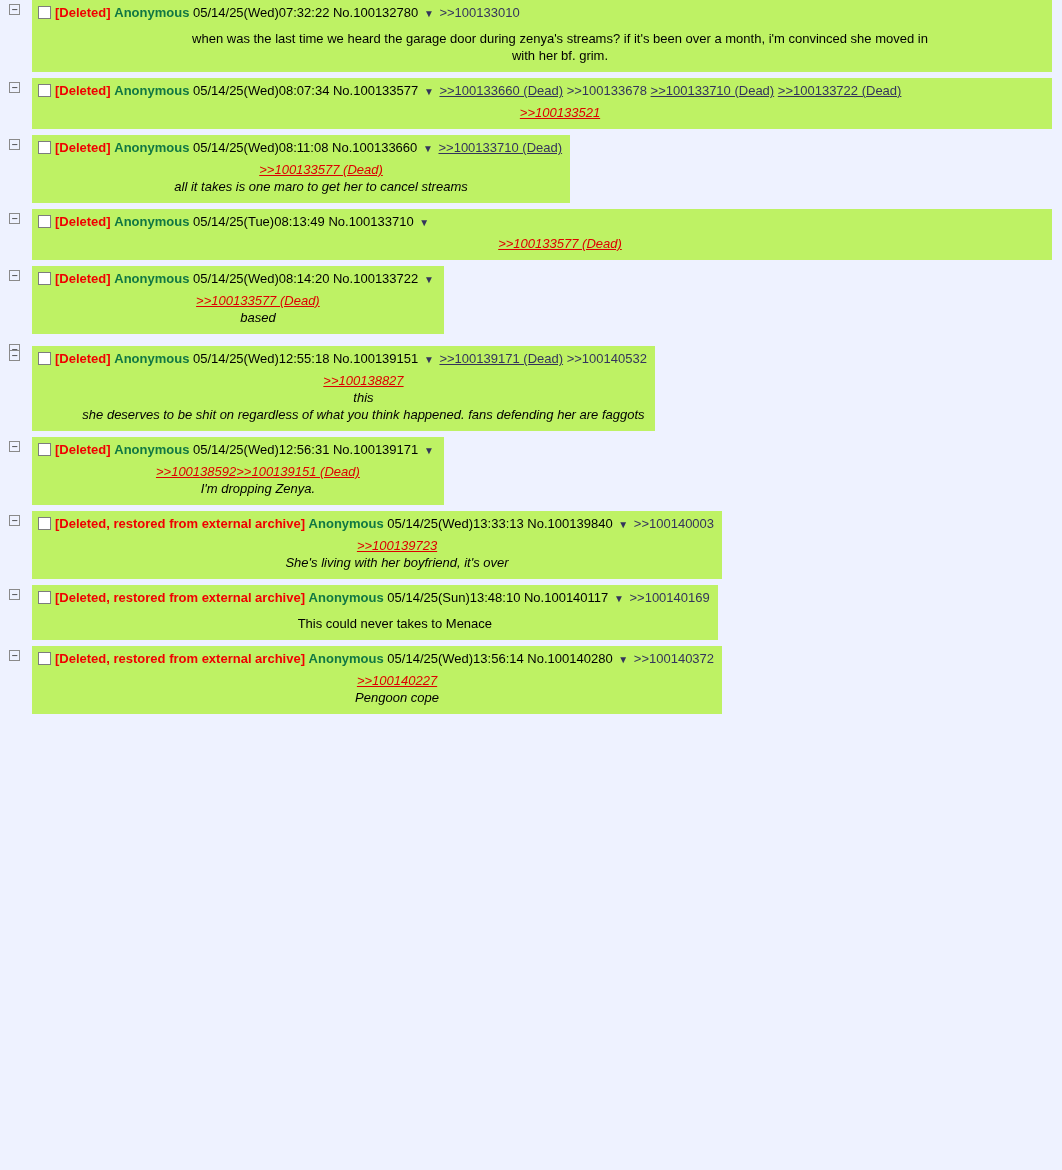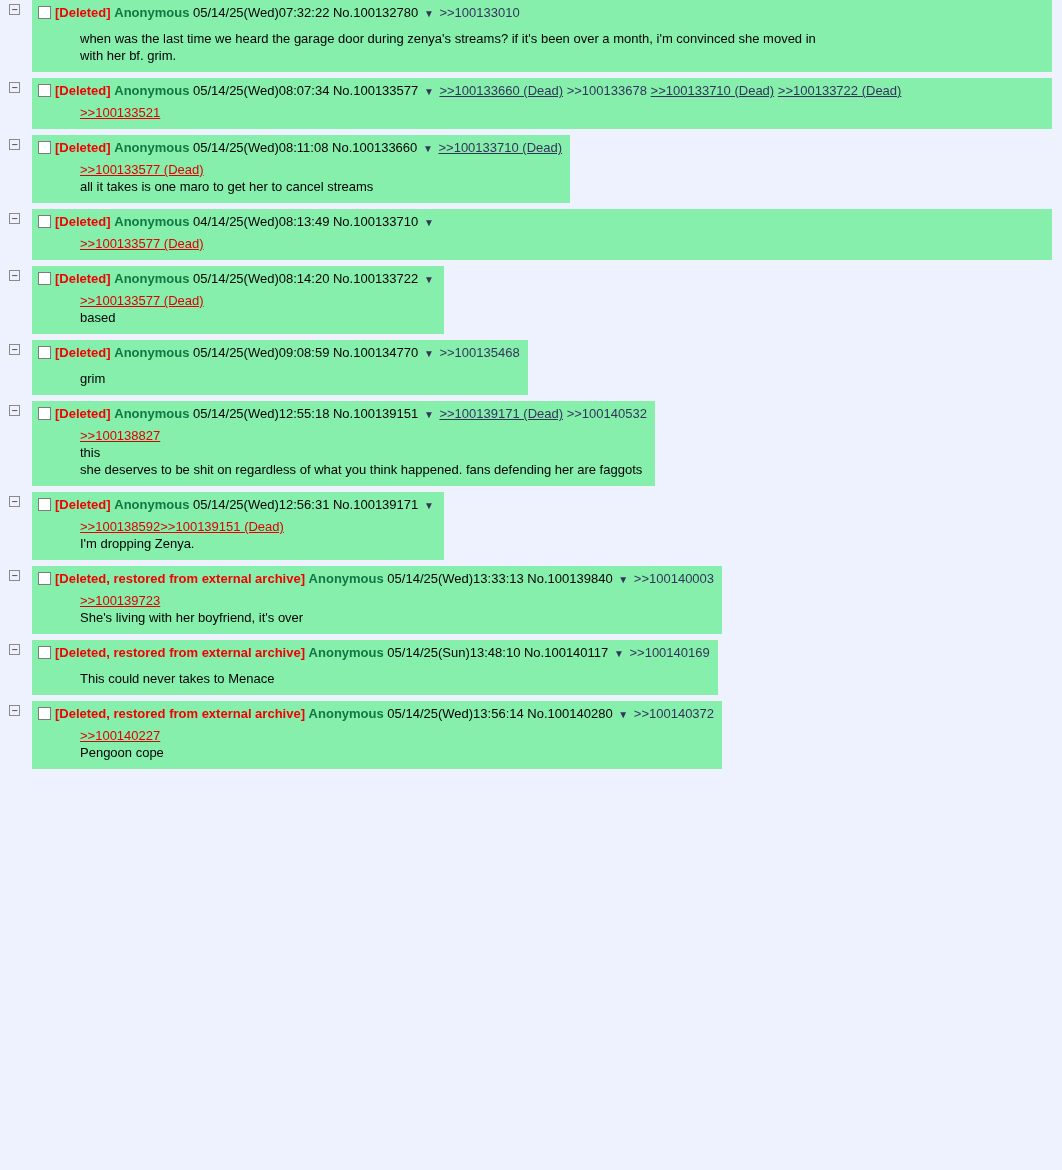--- a/index.html
+++ b/index.html
@@ -35,21 +35,21 @@
     font-size: 10px;
     line-height: 9px;
     text-align: center;
     font-family: "DejaVu Sans Mono", monospace;
     cursor: pointer;
     box-sizing: border-box;
   }
   .post {
     display: inline-block;
     margin-left: 32px;
-    background: #86efac;
+    background: #bef264;
     padding: 3px 8px 8px 2px;
     vertical-align: top;
     max-width: 1010px;
   }
   .post.wide { display: block; margin-right: 0; }
   .post-head {
     line-height: 20px;
     white-space: normal;
   }
   .chk {
@@ -90,22 +90,23 @@
   .quotelink {
     color: #d00;
     text-decoration: underline;
     cursor: pointer;
     display: inline;
   }
   .msg {
     padding: 6px 0 0 46px;
     line-height: 17px;
     max-width: 960px;
+    text-align: center;
   }
-  .msg.tight { padding-top: 2px; }
+  .msg.tight { padding-top: 2px; font-style: italic; }
   .msg-body { white-space: pre-wrap; }
   .inline-quote {
     display: inline;
   }
   .spacer { height: 6px; }
 </style>
 </head>
 <body>
 
 <div class="thread" id="thread">
@@ -126,30 +127,28 @@
         <div class="post-head"><span class="chk"></span><span class="deleted">[Deleted]</span> <span class="name">Anonymous</span> <span class="meta">05/14/25(Wed)08:07:34 No.100133577</span> <span class="arrow">▼</span> <span class="backlink dead">&gt;&gt;100133660 (Dead)</span> <span class="backlink">&gt;&gt;100133678</span> <span class="backlink dead">&gt;&gt;100133710 (Dead)</span> <span class="backlink dead">&gt;&gt;100133722 (Dead)</span></div>
         <div class="msg tight"><div class="quotelink">&gt;&gt;100133521</div></div>
       </div>
     </div>
     <div class="spacer"></div>
     <div class="post-row"><div class="toggle">−</div><div class="post"><div class="post-head"><span class="chk"></span><span class="deleted">[Deleted]</span> <span class="name">Anonymous</span> <span class="meta">05/14/25(Wed)08:11:08 No.100133660</span> <span class="arrow">▼</span> <span class="backlink dead">&gt;&gt;100133710 (Dead)</span></div><div class="msg tight"><div class="quotelink">&gt;&gt;100133577 (Dead)</div><div class="msg-body">all it takes is one maro to get her to cancel streams</div></div></div></div>
     <div class="spacer"></div>
     <div class="post-row">
       <div class="toggle">−</div>
       <div class="post wide">
-        <div class="post-head"><span class="chk"></span><span class="deleted">[Deleted]</span> <span class="name">Anonymous</span> <span class="meta">04/14/25(Wed)08:13:49 No.100133710</span> <span class="arrow">▼</span></div>
+        <div class="post-head"><span class="chk"></span><span class="deleted">[Deleted]</span> <span class="name">Anonymous</span> <span class="meta">05/14/25(Tue)08:13:49 No.100133710</span> <span class="arrow">▼</span></div>
         <div class="msg tight"><div class="quotelink">&gt;&gt;100133577 (Dead)</div></div>
       </div>
     </div>
     <div class="spacer"></div>
     <div class="post-row"><div class="toggle">−</div><div class="post"><div class="post-head"><span class="chk"></span><span class="deleted">[Deleted]</span> <span class="name">Anonymous</span> <span class="meta">05/14/25(Wed)08:14:20 No.100133722</span> <span class="arrow">▼</span></div><div class="msg tight"><div class="quotelink">&gt;&gt;100133577 (Dead)</div><div class="msg-body">based</div></div></div></div>
     <div class="spacer"></div>
-    <div class="post-row"><div class="toggle">−</div><div class="post"><div class="post-head"><span class="chk"></span><span class="deleted">[Deleted]</span> <span class="name">Anonymous</span> <span class="meta">05/14/25(Wed)09:08:59 No.100134770</span> <span class="arrow">▼</span> <span class="backlink">&gt;&gt;100135468</span></div><div class="msg">
-          <div class="msg-body">grim</div>
-        </div></div></div>
+    <div class="post-row"><div class="toggle">−</div></div>
     <div class="spacer"></div>
     <div class="post-row"><div class="toggle">−</div><div class="post"><div class="post-head"><span class="chk"></span><span class="deleted">[Deleted]</span> <span class="name">Anonymous</span> <span class="meta">05/14/25(Wed)12:55:18 No.100139151</span> <span class="arrow">▼</span> <span class="backlink dead">&gt;&gt;100139171 (Dead)</span> <span class="backlink">&gt;&gt;100140532</span></div><div class="msg tight"><div class="quotelink">&gt;&gt;100138827</div><div class="msg-body">this
 she deserves to be shit on regardless of what you think happened. fans defending her are faggots</div></div></div></div>
     <div class="spacer"></div>
     <div class="post-row"><div class="toggle">−</div><div class="post"><div class="post-head"><span class="chk"></span><span class="deleted">[Deleted]</span> <span class="name">Anonymous</span> <span class="meta">05/14/25(Wed)12:56:31 No.100139171</span> <span class="arrow">▼</span></div><div class="msg tight"><div class="quotelink">&gt;&gt;100138592</div><div class="quotelink">&gt;&gt;100139151 (Dead)</div><div class="msg-body">I'm dropping Zenya.</div></div></div></div>
     <div class="spacer"></div>
     <div class="post-row"><div class="toggle">−</div><div class="post"><div class="post-head"><span class="chk"></span><span class="deleted">[Deleted, restored from external archive]</span> <span class="name">Anonymous</span> <span class="meta">05/14/25(Wed)13:33:13 No.100139840</span> <span class="arrow">▼</span> <span class="backlink">&gt;&gt;100140003</span></div><div class="msg tight"><div class="quotelink">&gt;&gt;100139723</div><div class="msg-body">She's living with her boyfriend, it's over</div></div></div></div>
     <div class="spacer"></div>
     <div class="post-row"><div class="toggle">−</div><div class="post"><div class="post-head"><span class="chk"></span><span class="deleted">[Deleted, restored from external archive]</span> <span class="name">Anonymous</span> <span class="meta">05/14/25(Sun)13:48:10 No.100140117</span> <span class="arrow">▼</span> <span class="backlink">&gt;&gt;100140169</span></div><div class="msg">
           <div class="msg-body">This could never takes to Menace</div>

